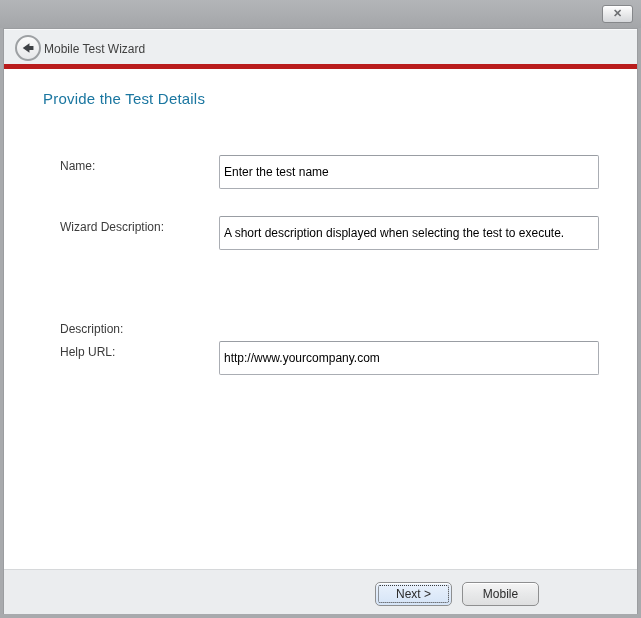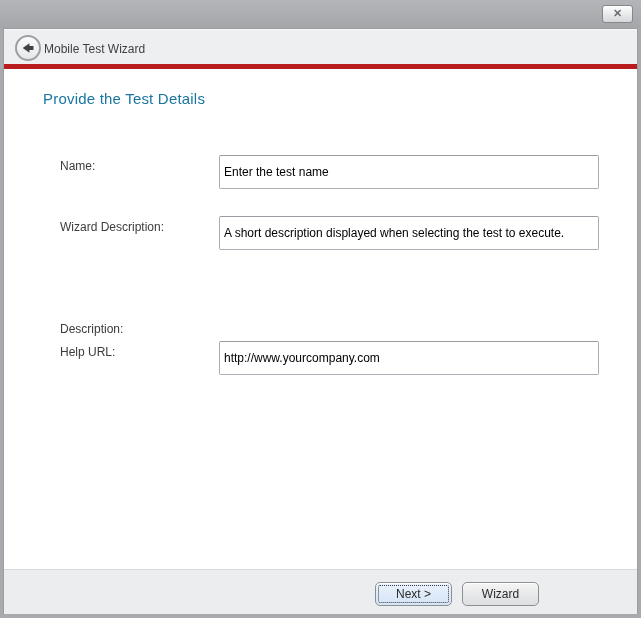--- a/index.html
+++ b/index.html
@@ -125,17 +125,17 @@
       <label>Description:</label>
     </div>
 
     <div class="form-row row-help">
       <label>Help URL:</label>
       <input type="text" value="http://www.yourcompany.com" style="">
     </div>
 
     <div class="footer">
       <button class="btn btn-next">Next &gt;</button>
-      <button class="btn btn-cancel">Wizard</button>
+      <button class="btn btn-cancel">Mobile</button>
     </div>
 
   </div>
 </div>
 
 </body></html>

